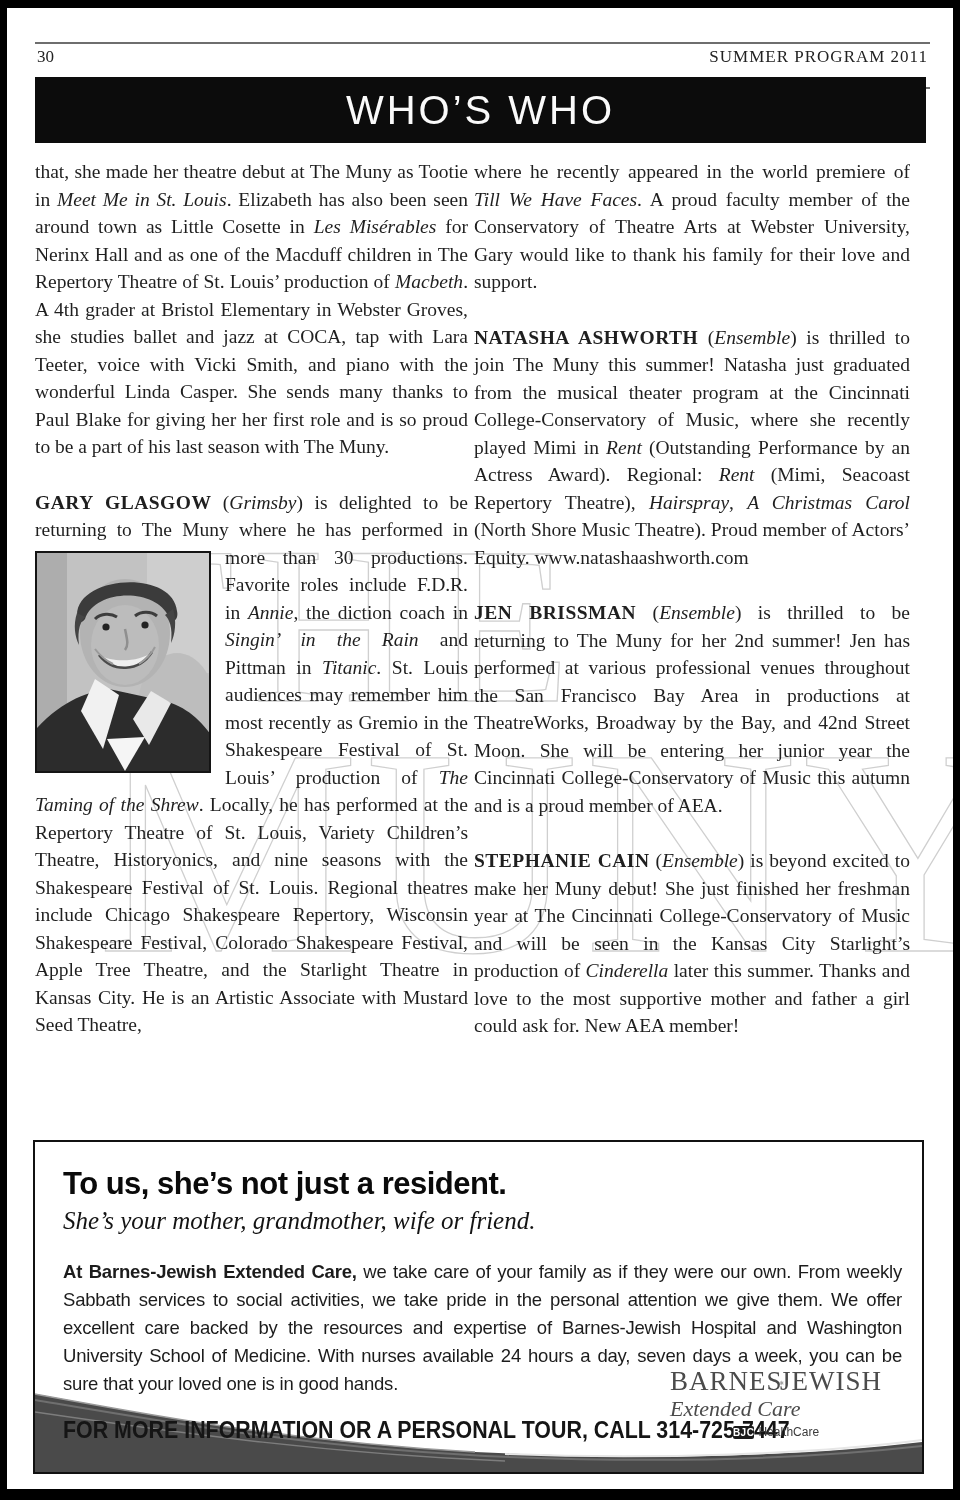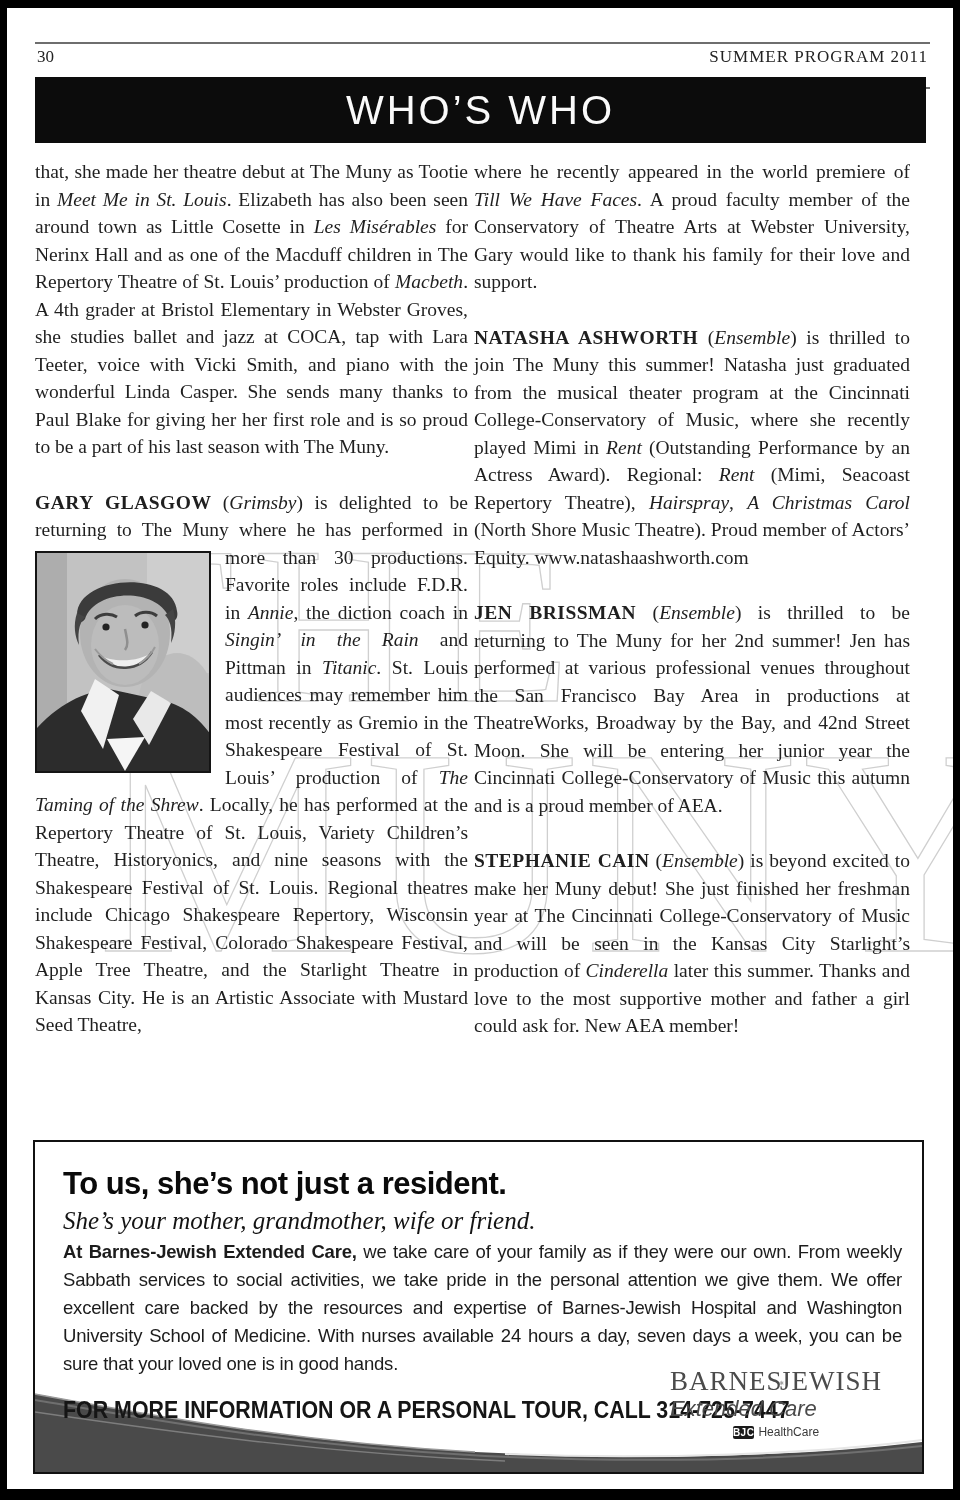--- a/index.html
+++ b/index.html
@@ -61,38 +61,38 @@
   .ad-inner{padding:24px 20px 0 28px;position:relative;z-index:2;}
   .ad-headline{
     font-size:31px;font-weight:700;letter-spacing:-.5px;color:#0a0a0a;
   }
   .ad-subhead{
     font-family:"Liberation Serif", serif;font-style:italic;
     font-size:25px;color:#141414;margin-top:5px;
   }
   .ad-body{
     font-size:18.5px;line-height:28px;color:#1c1c1c;text-align:justify;
-    letter-spacing:-.2px;margin-top:3px;
+    letter-spacing:-.2px;margin-top:23px;
   }
   .ad-cta{
     font-size:23px;font-weight:700;color:#151515;margin-top:13px;
     transform:scaleX(.93);transform-origin:left;white-space:nowrap;width:640px;
   }
   
   .logo{
     position:absolute;right:40px;top:222px;width:212px;z-index:3;
     text-align:left;color:#4b4b4b;
   }
   .logo-word{
     font-family:"Liberation Serif", serif;font-size:27px;letter-spacing:1px;
     display:flex;align-items:center;justify-content:center;font-weight:500;
   }
   .logo-word .sun{width:34px;height:34px;margin:0 -4px;position:relative;top:2px;}
   .logo-tag{
-    font-family:Liberation Sans, sans-serif;font-style:italic;
+    font-family:Liberation Serif, serif;font-style:italic;
     font-size:22px;margin-top:-2px;color:#4b4b4b;
   }
   .logo-bjc{
     margin-top:3px;font-size:12px;color:#3a3a3a;
     display:flex;align-items:center;justify-content:center;gap:4px;
   }
   .bjc-badge{
     background:#1a1a1a;color:#fff;font-weight:700;font-size:10px;
     padding:1px 0;border-radius:2px;letter-spacing:.5px;
   }

